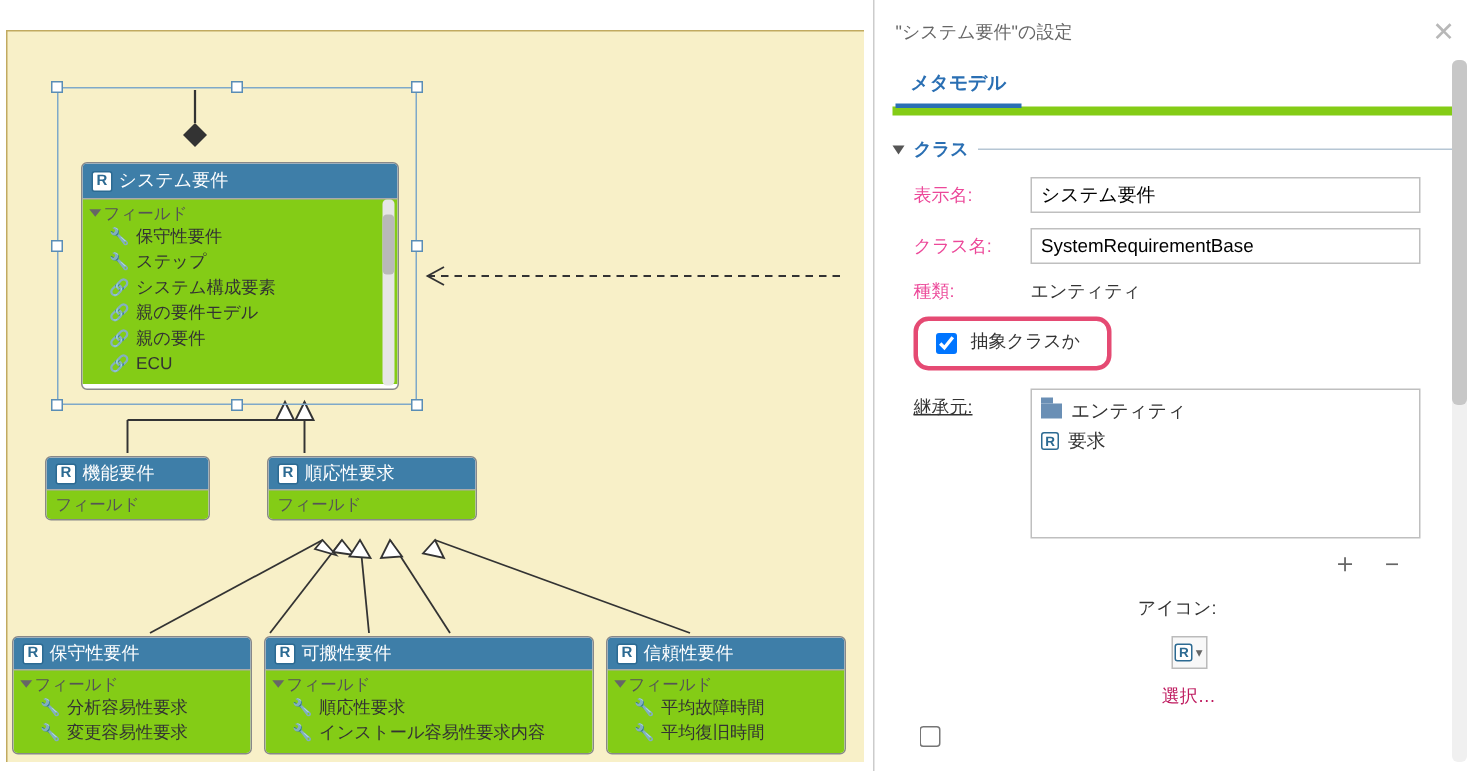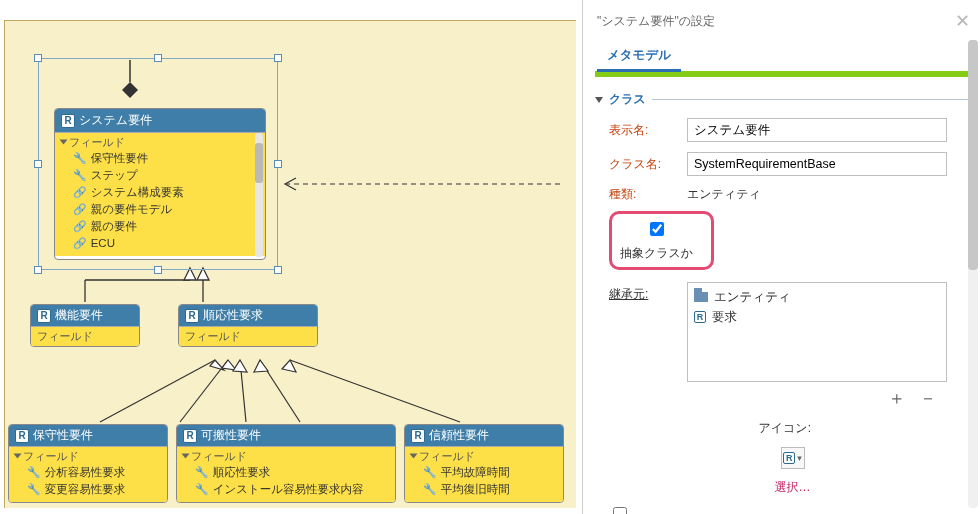--- a/index.html
+++ b/index.html
@@ -51,21 +51,21 @@
   .r-badge {
     display:inline-flex; align-items:center; justify-content:center;
     width:14px; height:14px;
     background:#fff; border:1px solid #2c6a92;
     color:#2c6a92; font-weight:bold; font-size:10px;
     border-radius:2px;
   }
   .class-section {
     padding: 2px 6px;
     border-top:1px solid #aaa;
-    background:#fde047;
+    background:#84cc16;
   }
   .class-section-title { color:#555; font-size:11px; }
   .tri { display:inline-block; width:0;height:0;
     border-top:4px solid transparent; border-bottom:4px solid transparent;
     border-left:5px solid #666; margin-right:3px; transform: rotate(90deg);}
   .field-list { list-style:none; margin:0; padding:0 0 2px 12px; }
   .field-list li { display:flex; align-items:center; gap:4px; font-size:11.5px; color:#333; line-height:17px;}
   .wrench { font-size:11px; color:#555; }
   .chain { font-size:11px; color:#555; }
 
@@ -116,37 +116,36 @@
     font-weight:bold;
   }
   .section-bar .caret {
     width:0;height:0;
     border-left:4px solid transparent; border-right:4px solid transparent;
     border-top:6px solid #555;
   }
   .section-bar .rule { flex:1; height:1px; background:#b6c6d4; }
 
   .form-row { display:flex; align-items:center; margin:10px 0 6px 14px; gap:10px; }
-  .form-row label { width:68px; color:#c2410c; }
+  .form-row label { width:68px; color:#ec4899; }
   .form-row input[type=text] {
     flex:1; max-width:260px;
     border:1px solid #bfbfbf; padding:4px 6px; font-size:12.5px;
     font-family:inherit;
   }
   .static-val { color:#333; }
 
   .chk-row { margin:8px 0 6px 14px; display:flex; align-items:center; gap:6px;}
   .chk-row input { width:14px; height:14px; }
 
   .highlight-abstract {
-    display:inline-flex; align-items:center; gap:6px;
+    display:inline-flex; align-items:flex-start; gap:6px;
     border:3px solid #e54a73;
     border-radius:10px;
     padding:5px 18px 5px 8px;
-    flex-direction:column;
   }
 
   .inherit-row { display:flex; align-items:flex-start; margin:12px 0 0 14px; gap:10px;}
   .inherit-row label{ width:68px; padding-top:4px;text-decoration:underline;}
   .inherit-list {
     width:260px; height:100px;
     border:1px solid #bfbfbf; padding:4px 6px;
     font-size:12.5px;
   }
   .inherit-list .row{display:flex; align-items:center; gap:6px; line-height:20px;}

